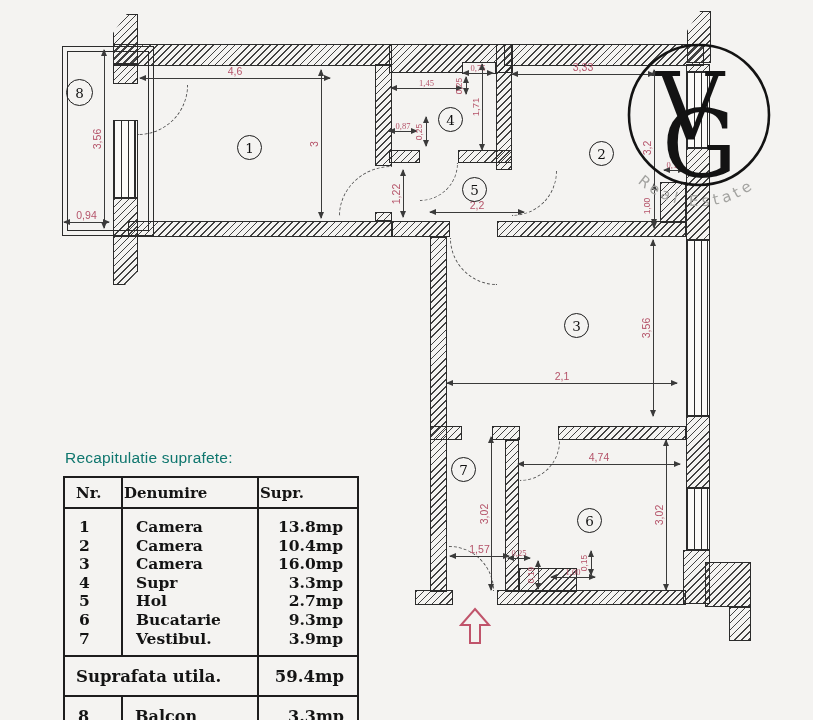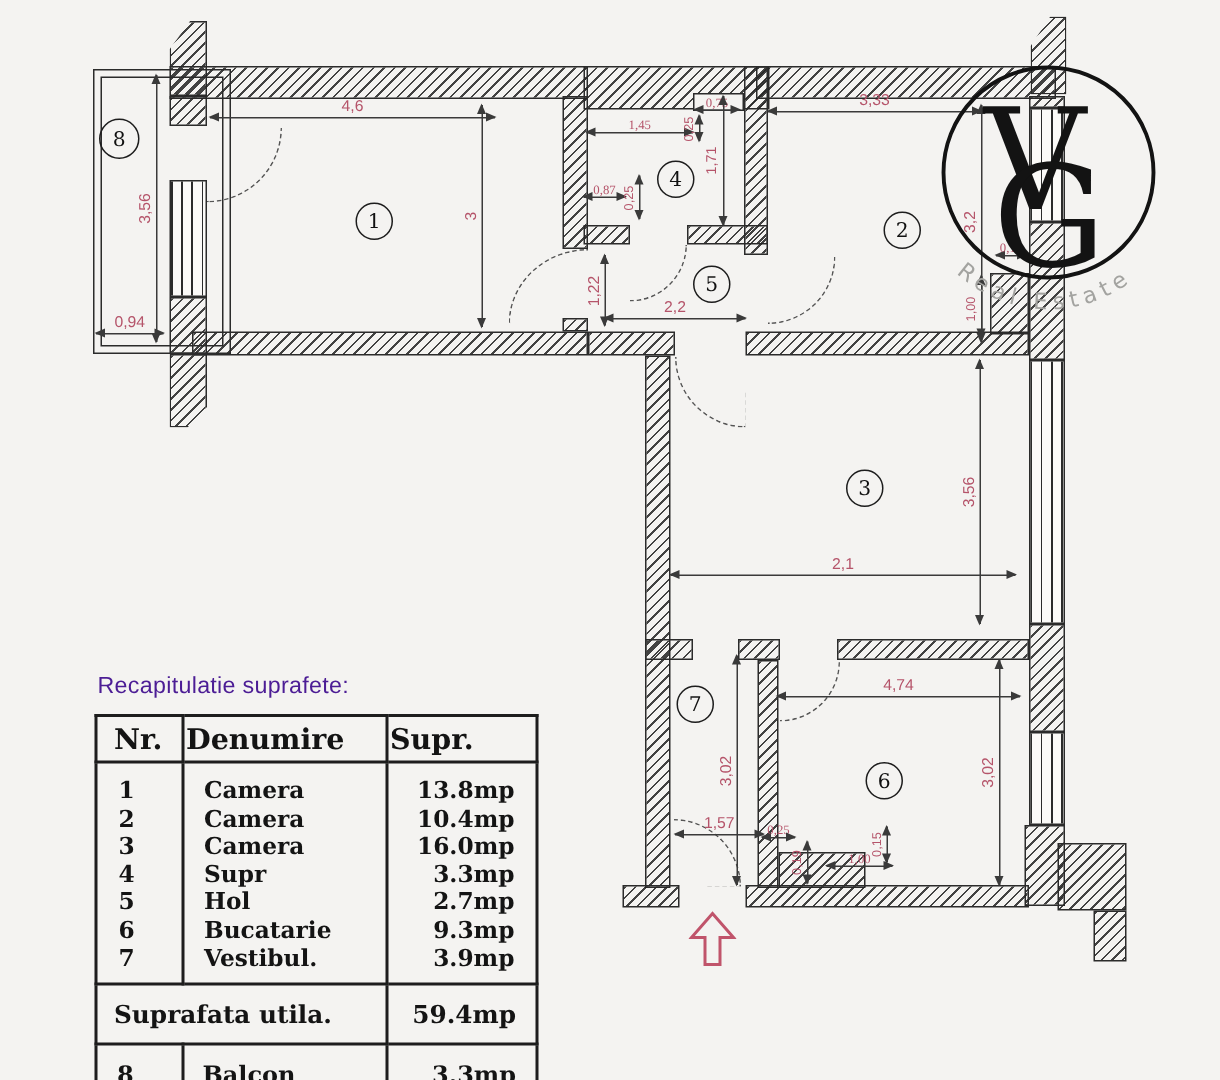--- a/index.html
+++ b/index.html
@@ -40,25 +40,25 @@
   .tiny{font-size:8.5px;}
   .tinytop{top:-11px;font-family:Liberation Serif, serif;}
 
   
   .rnum{position:absolute;width:23px;height:23px;border:1.5px solid #1d1d1d;border-radius:50%;
     display:flex;align-items:center;justify-content:center;
     font:13.5px "DejaVu Serif",serif;color:#111;}
 
   
   #summary{position:absolute;left:63px;top:449px;width:302px;color:#151515;}
-  #summary .title{font-size:15.5px;color:#4c1d95;margin:0 0 9px 2px;letter-spacing:.2px;}
+  #summary .title{font-size:15.5px;color:#0f766e;margin:0 0 9px 2px;letter-spacing:.2px;}
   table.rec{border-collapse:collapse;font-family:"DejaVu Serif",serif;font-weight:bold;color:#141414;}
   table.rec td{border:2.2px solid #1d1d1d;box-sizing:border-box;}
   td.w1{width:58px;} td.w2{width:136px;} td.w3{width:100px;}
-  tr.hd td{height:31px;font-size:19px;}
+  tr.hd td{height:31px;font-size:15px;}
   tr.hd .h1{padding-left:11px;} tr.hd .h2,tr.hd .h3{}
   tr.blk td{vertical-align:top;padding-top:9px;padding-bottom:7px;font-size:15.5px;}
   tr.blk div{line-height:18.6px;}
   tr.blk .c1 div{padding-left:13px;}
   tr.blk .c2 div{padding-left:12px;}
   tr.blk .c3 div{text-align:right;padding-right:13px;}
   tr.tot td{height:40px;font-size:16.5px;margin-left:36px;}
   tr.tot .t1{padding-left:11px;}
   tr.tot .t2{text-align:right;padding-right:13px;}
   tr.bal td{height:40px;font-size:16px;}
@@ -144,21 +144,21 @@
     </div>
   <div class="dim-h" style="left:389px;top:131px;width:28px">
       <span class="hlab tiny tinytop">0,87</span>
     </div>
   <div class="dim-v" style="left:426px;top:117px;height:29px">
       <span class="vlab tiny">0,25</span>
     </div>
   <div class="dim-v" style="left:403px;top:170px;height:47px">
       <span class="vlab">1,22</span>
     </div>
-  <div class="dim-h" style="left:403px;top:212px;width:94px">
+  <div class="dim-h" style="left:430px;top:212px;width:94px">
       <span class="hlab">2,2</span>
     </div>
   <div class="dim-h" style="left:512px;top:74px;width:142px">
       <span class="hlab">3,33</span>
     </div>
   <div class="dim-v" style="left:654px;top:70px;height:155px">
       <span class="vlab">3,2</span>
     </div>
   <div class="dim-h" style="left:664px;top:170px;width:20px">
       <span class="hlab tiny tinytop">0,15</span>

